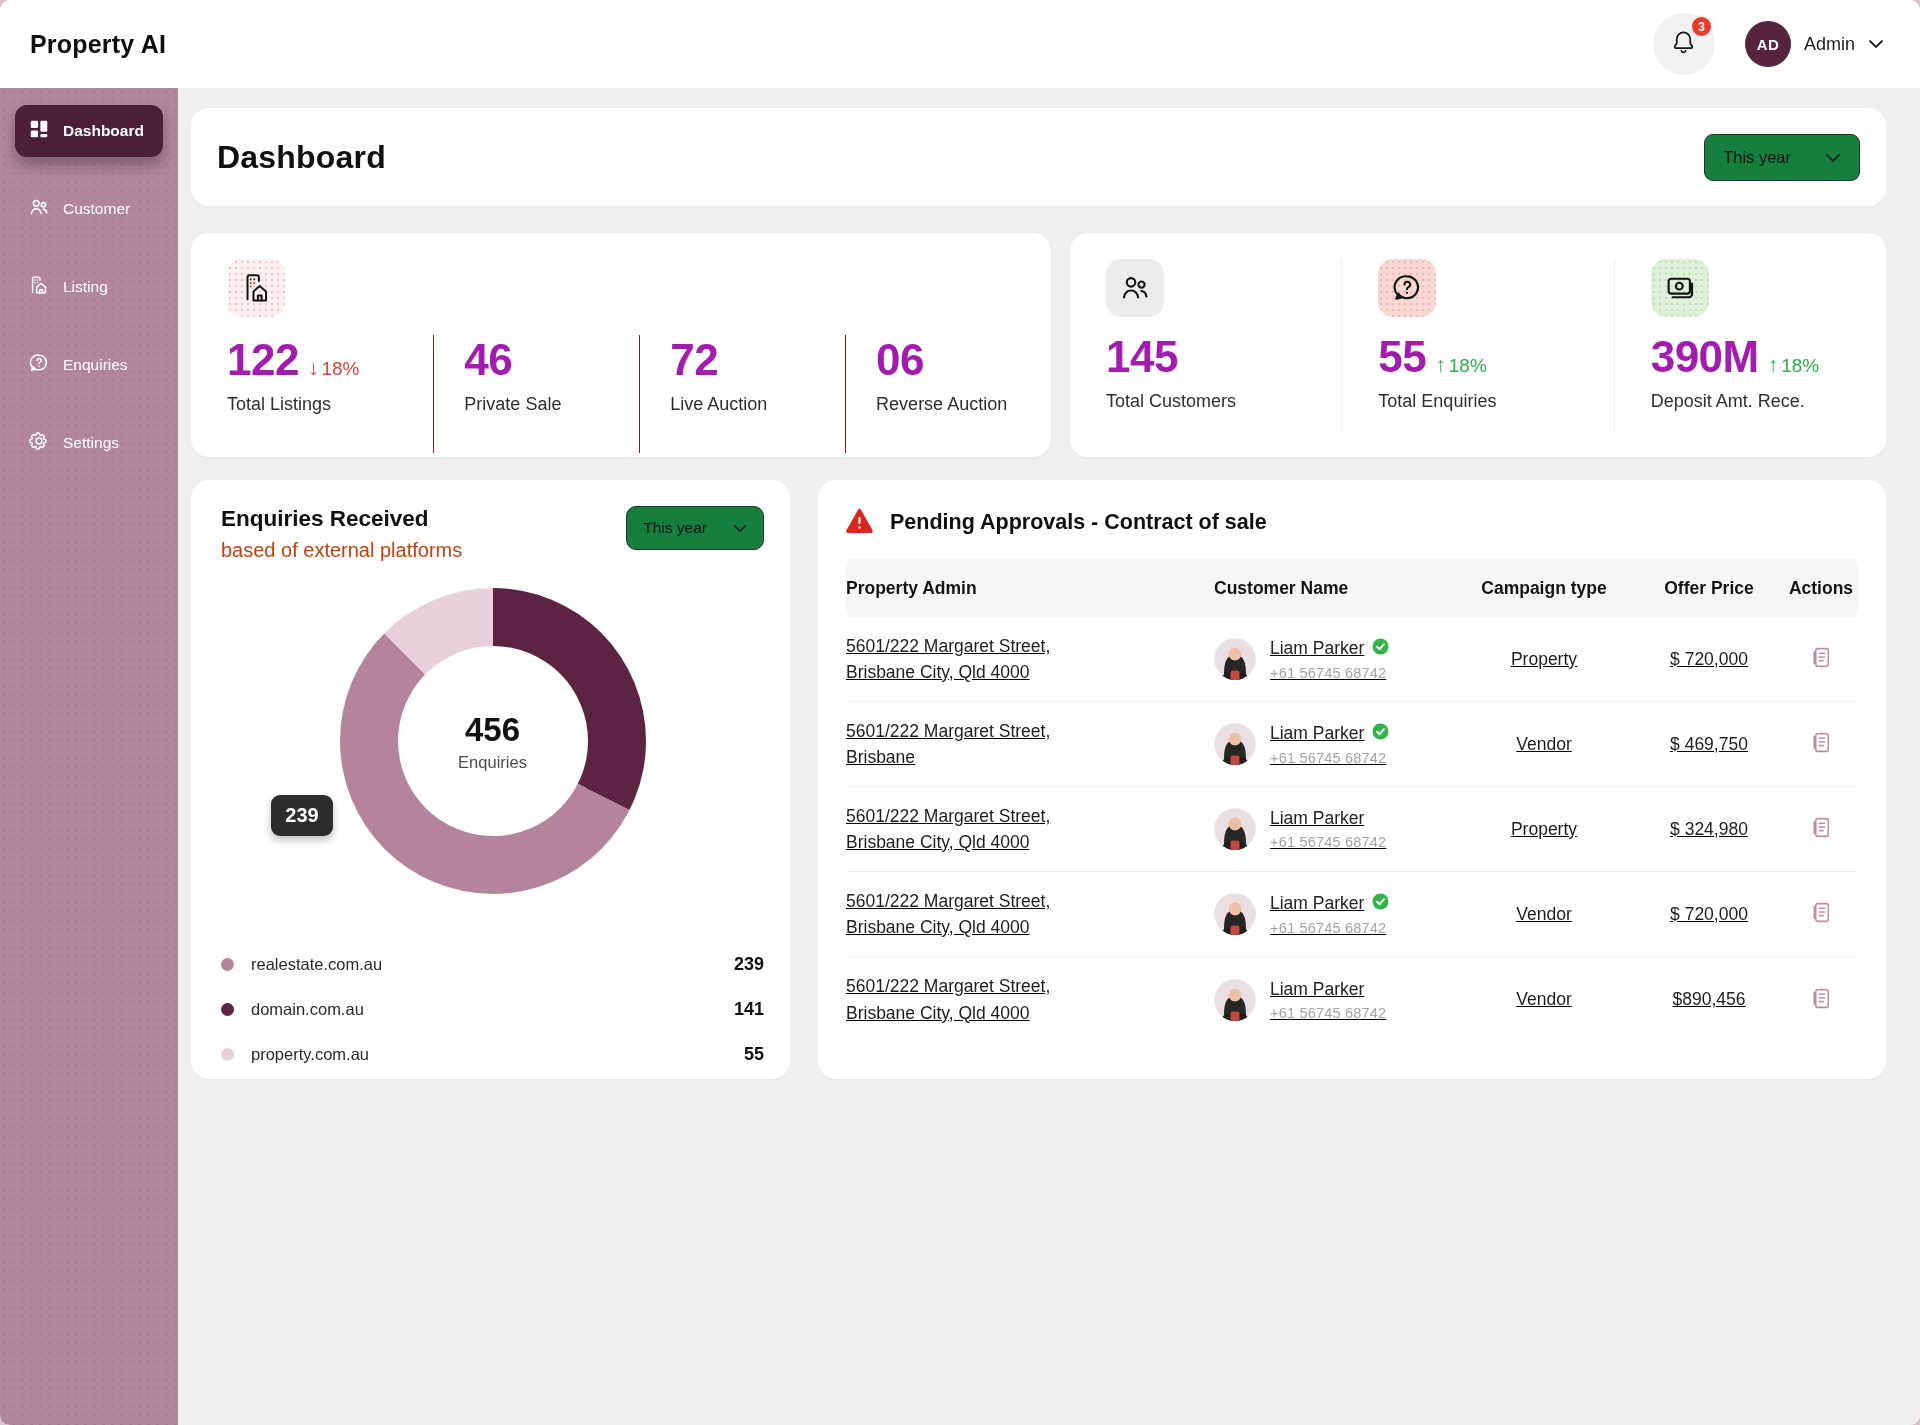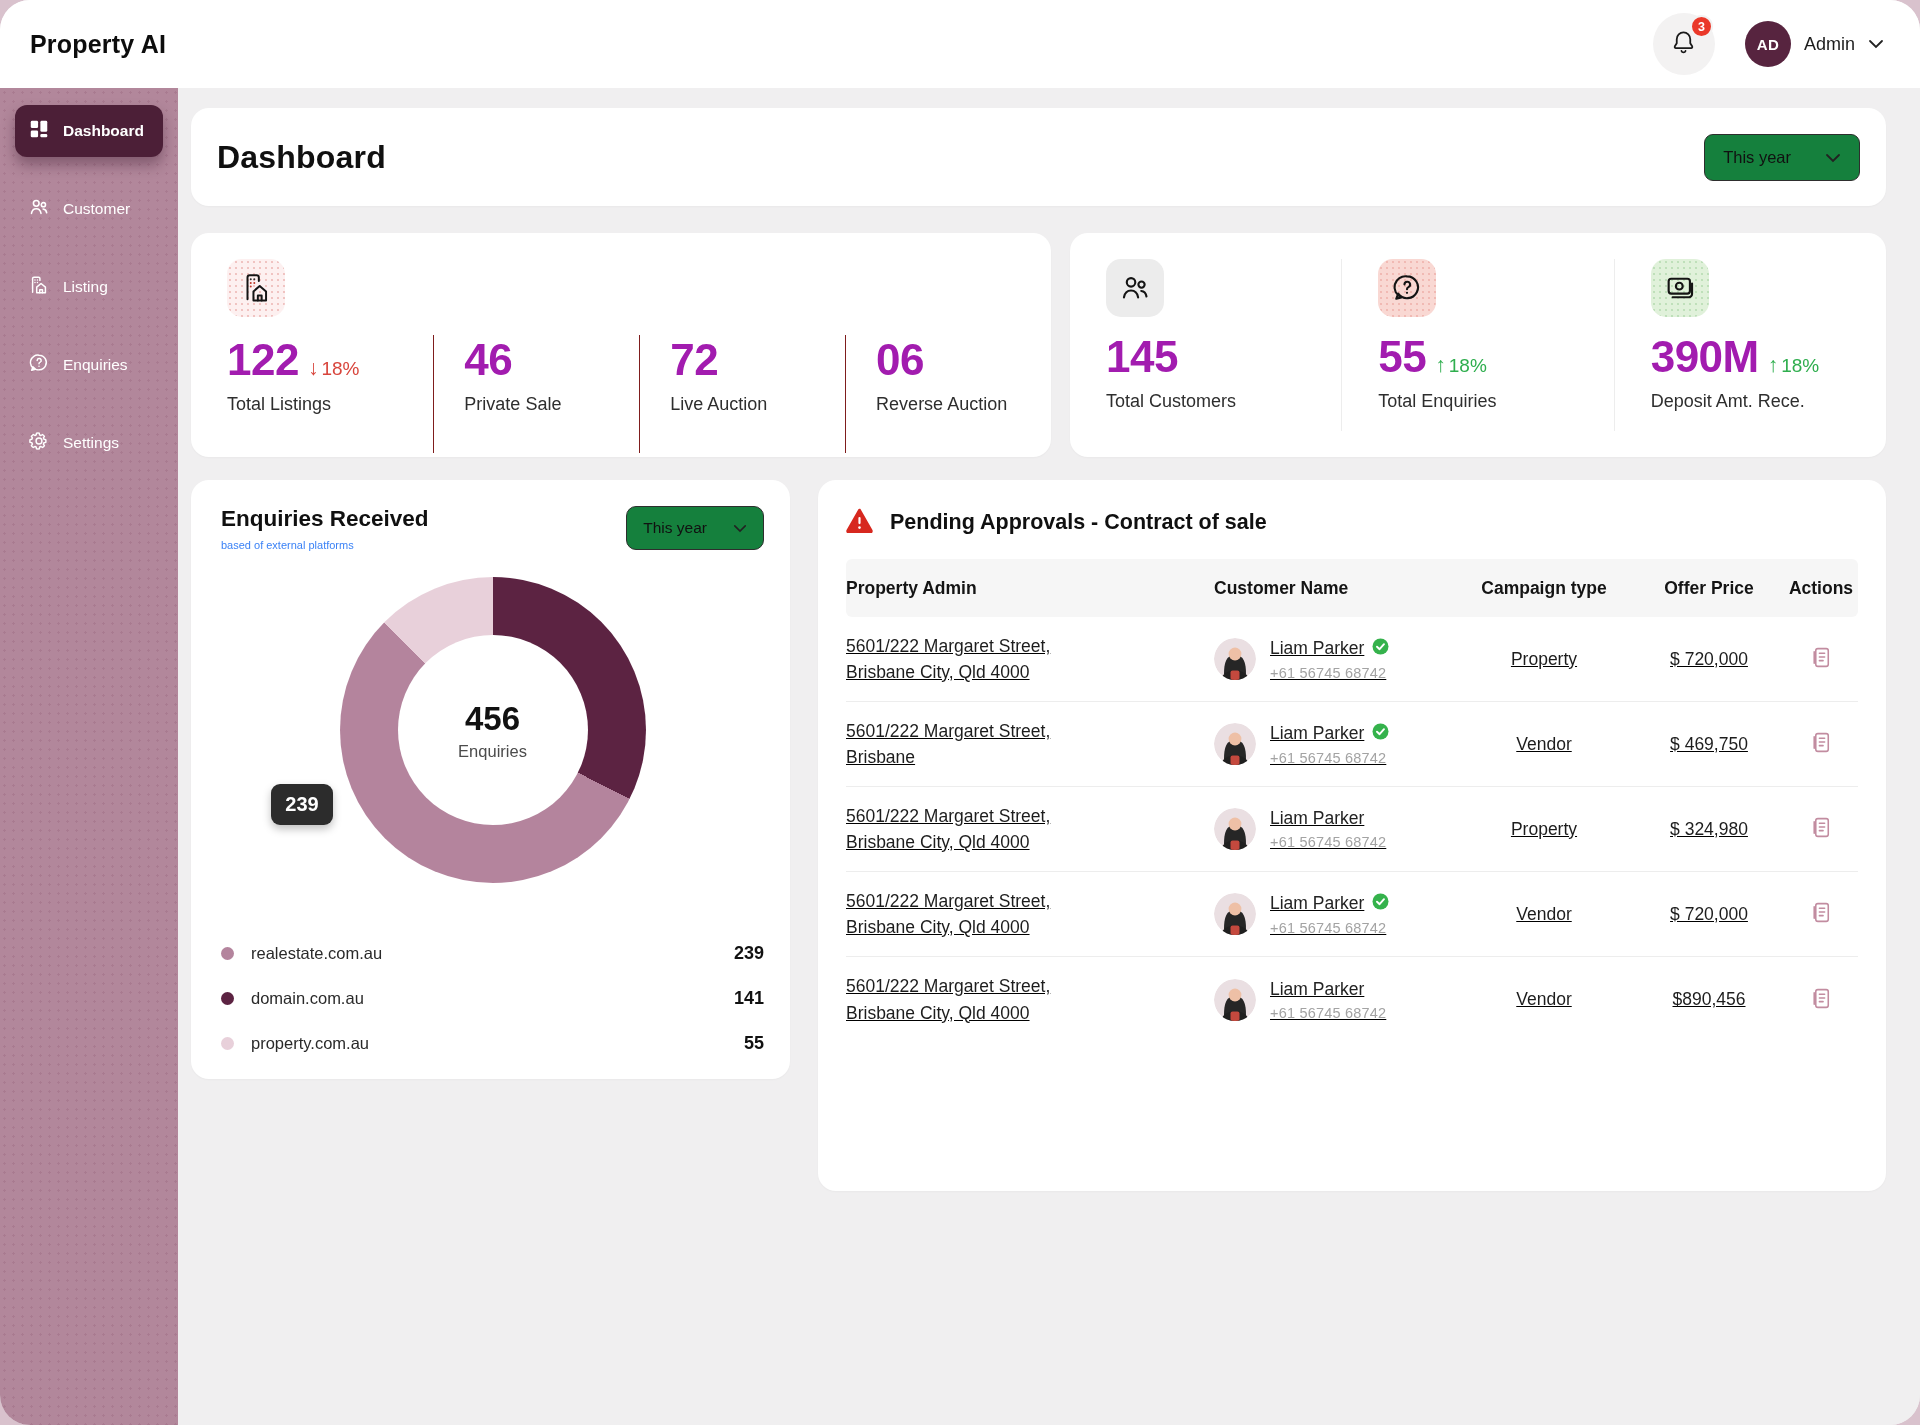--- a/index.html
+++ b/index.html
@@ -1,18 +1,18 @@
 <!DOCTYPE html>
 <html><head>
 <meta charset="utf-8">
 <style>
   * { margin:0; padding:0; box-sizing:border-box; }
   html,body { width:1920px; height:1425px; }
   body { font-family:"Liberation Sans", sans-serif; background:#d9c2cd; }
-  .app { position:relative; width:1920px; height:1425px; border-radius:30px; overflow:hidden; background:#f0eff0;padding-left:19px; }
+  .app { position:relative; width:1920px; height:1425px; border-radius:10px; overflow:hidden; background:#f0eff0;padding-left:19px; }
 
   
   .topbar { position:absolute; left:0; top:0; width:1920px; height:88px; background:#fff; display:flex; align-items:center; padding:0 36px 0 30px; z-index:5; }
   .logo { font-size:25px; font-weight:700; color:#0d0d0d; letter-spacing:.2px; }
   .top-right { margin-left:auto; display:flex; align-items:center; gap:30px; }
   .bell-wrap { position:relative; width:62px; height:62px; border-radius:50%; background:#f3f2f2; display:flex; align-items:center; justify-content:center; cursor:pointer; }
   .badge { position:absolute; top:2px; right:2px; min-width:23px; height:23px; border-radius:50%; background:#ea3829; color:#fff; font-size:12.5px; font-weight:700; display:flex; align-items:center; justify-content:center; border:2px solid #f3f2f2; }
   .user { display:flex; align-items:center; gap:13px; cursor:pointer; }
   .avatar-ad { width:46px; height:46px; border-radius:50%; background:#57243f; color:#fff; font-size:15px; font-weight:700; display:flex; align-items:center; justify-content:center; letter-spacing:.5px; }
   .user-name { font-size:18px; color:#1c1c1c; }
@@ -57,35 +57,35 @@
   .rcol:first-child { border-left:none; }
   .rcol .num-row { margin-top:15px; }
 
   
   .lower-row { display:flex; gap:28px; margin-top:23px; }
 
   
   .donut-card { width:599px; height:599px; padding:26px 26px 0 30px; }
   .donut-head { display:flex; align-items:flex-start; }
   .donut-title { font-size:22.5px; font-weight:700; color:#101010; }
-  .donut-sub { margin-top:7px; font-size:11px; color:#3b82f6; }
+  .donut-sub { margin-top:7px; font-size:20px; color:#c2410c; }
   .donut-wrap { position:relative; height:348px; margin-top:10px; }
   .donut { position:absolute; left:50%; top:16px; transform:translateX(-50%); width:306px; height:306px; border-radius:50%; }
   .hole { position:absolute; left:50%; top:169px; transform:translate(-50%,-50%); width:190px; height:190px; border-radius:50%; background:#fff; display:flex; flex-direction:column; align-items:center; justify-content:center; }
   .hole-num { font-size:33px; font-weight:700; color:#111; }
   .hole-label { margin-top:4px; font-size:16.5px; color:#4c4c4c; }
   .chart-tip { position:absolute; left:50px; top:223px; min-width:62px; height:41px; background:#2c2c2c; border-radius:9px; color:#fff; font-size:20px; font-weight:700; display:flex; align-items:center; justify-content:center; box-shadow:0 4px 8px rgba(0,0,0,.25); }
   .legend { margin-top:22px; }
   .legend-row { display:flex; align-items:center; height:45px; }
   .legend-dot { width:13px; height:13px; border-radius:50%; }
   .legend-label { margin-left:17px; font-size:16.5px; color:#2a2a2a; }
   .legend-val { margin-left:auto; font-size:18px; font-weight:600; color:#111; }
 
   
-  .table-card { flex:1; height:711px; padding:24px 28px 0 28px; }
+  .table-card { flex:1; height:599px; padding:24px 28px 0 28px; }
   .table-title-row { display:flex; align-items:center; gap:17px; margin-top:4px; }
   .table-title { font-size:21.5px; font-weight:700; color:#101010; }
   .tgrid { display:grid; grid-template-columns:368px 240px 180px 150px 1fr; align-items:center; }
   .thead { margin-top:22px; background:#f6f6f6; border-radius:6px; height:58px; }
   .th { font-size:17.5px; font-weight:600; color:#141414; }
   .th.c, .td.c { text-align:center; justify-self:stretch; }
   .trow { height:85px; border-bottom:1px solid #ededed;text-decoration:underline; }
   .trow:last-child { border-bottom:none; }
   .td { font-size:17.5px; color:#1d1d1d; }
   .prop { line-height:1.5; padding-right:30px; }

